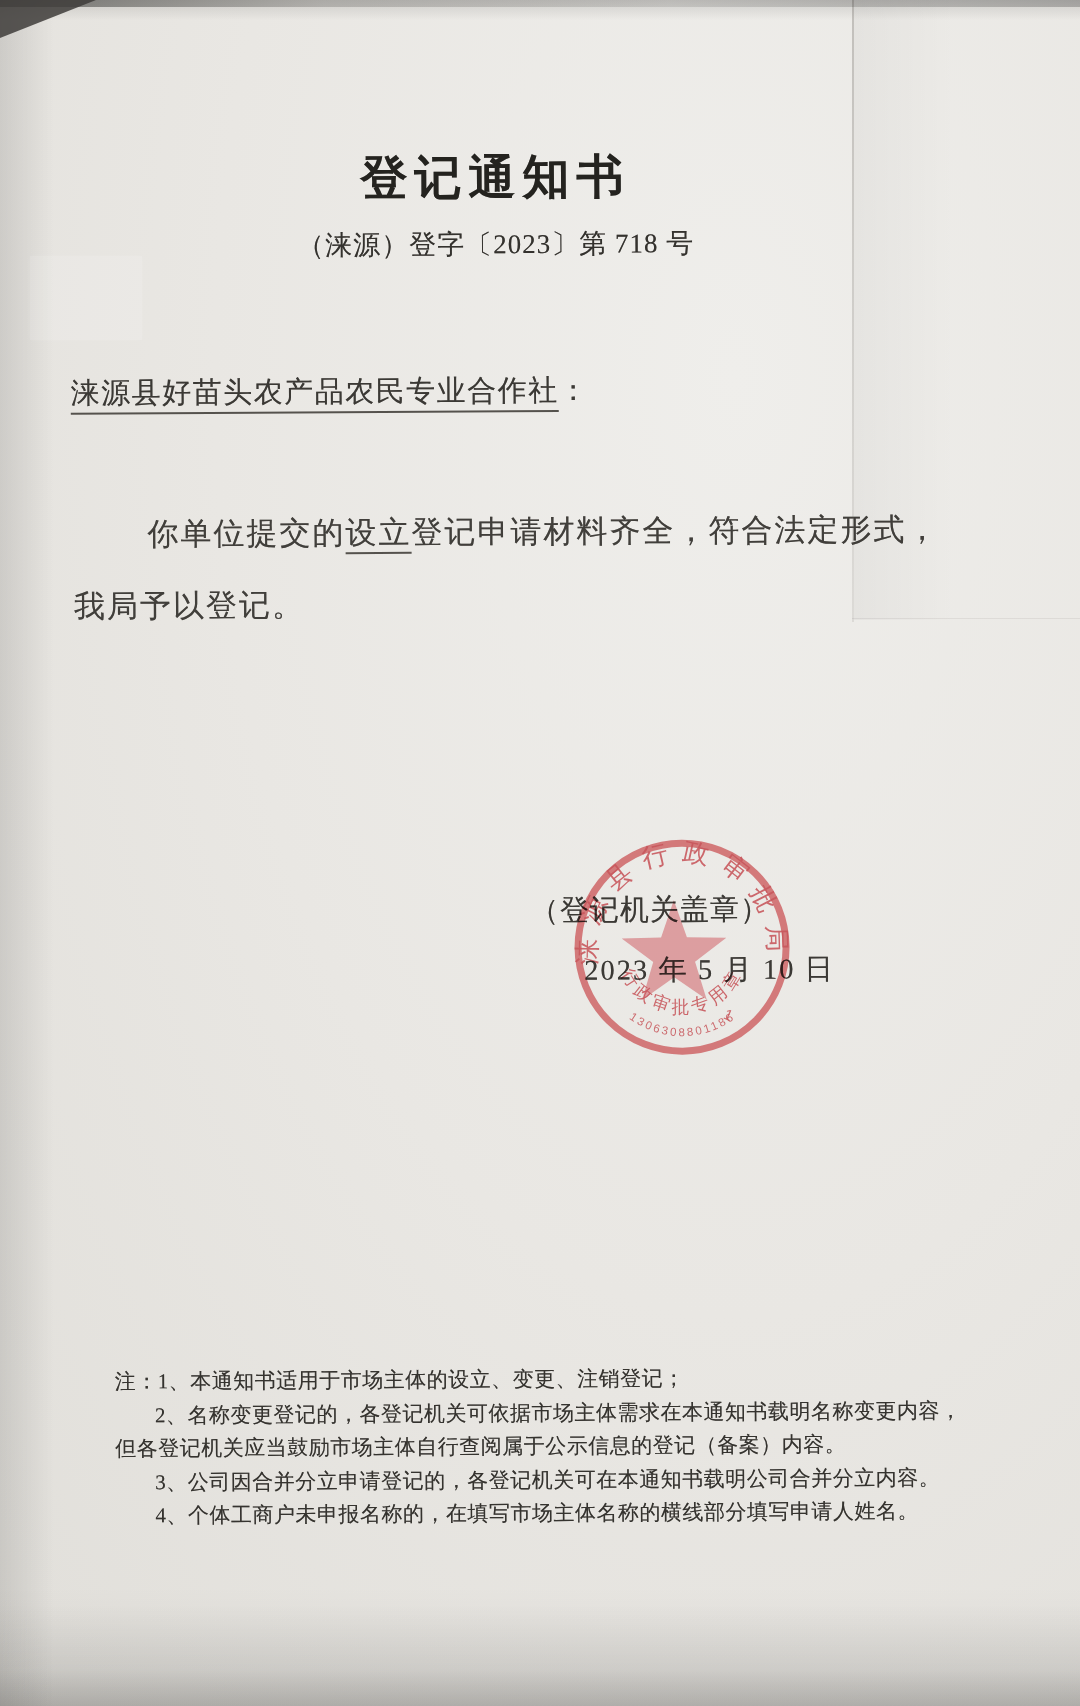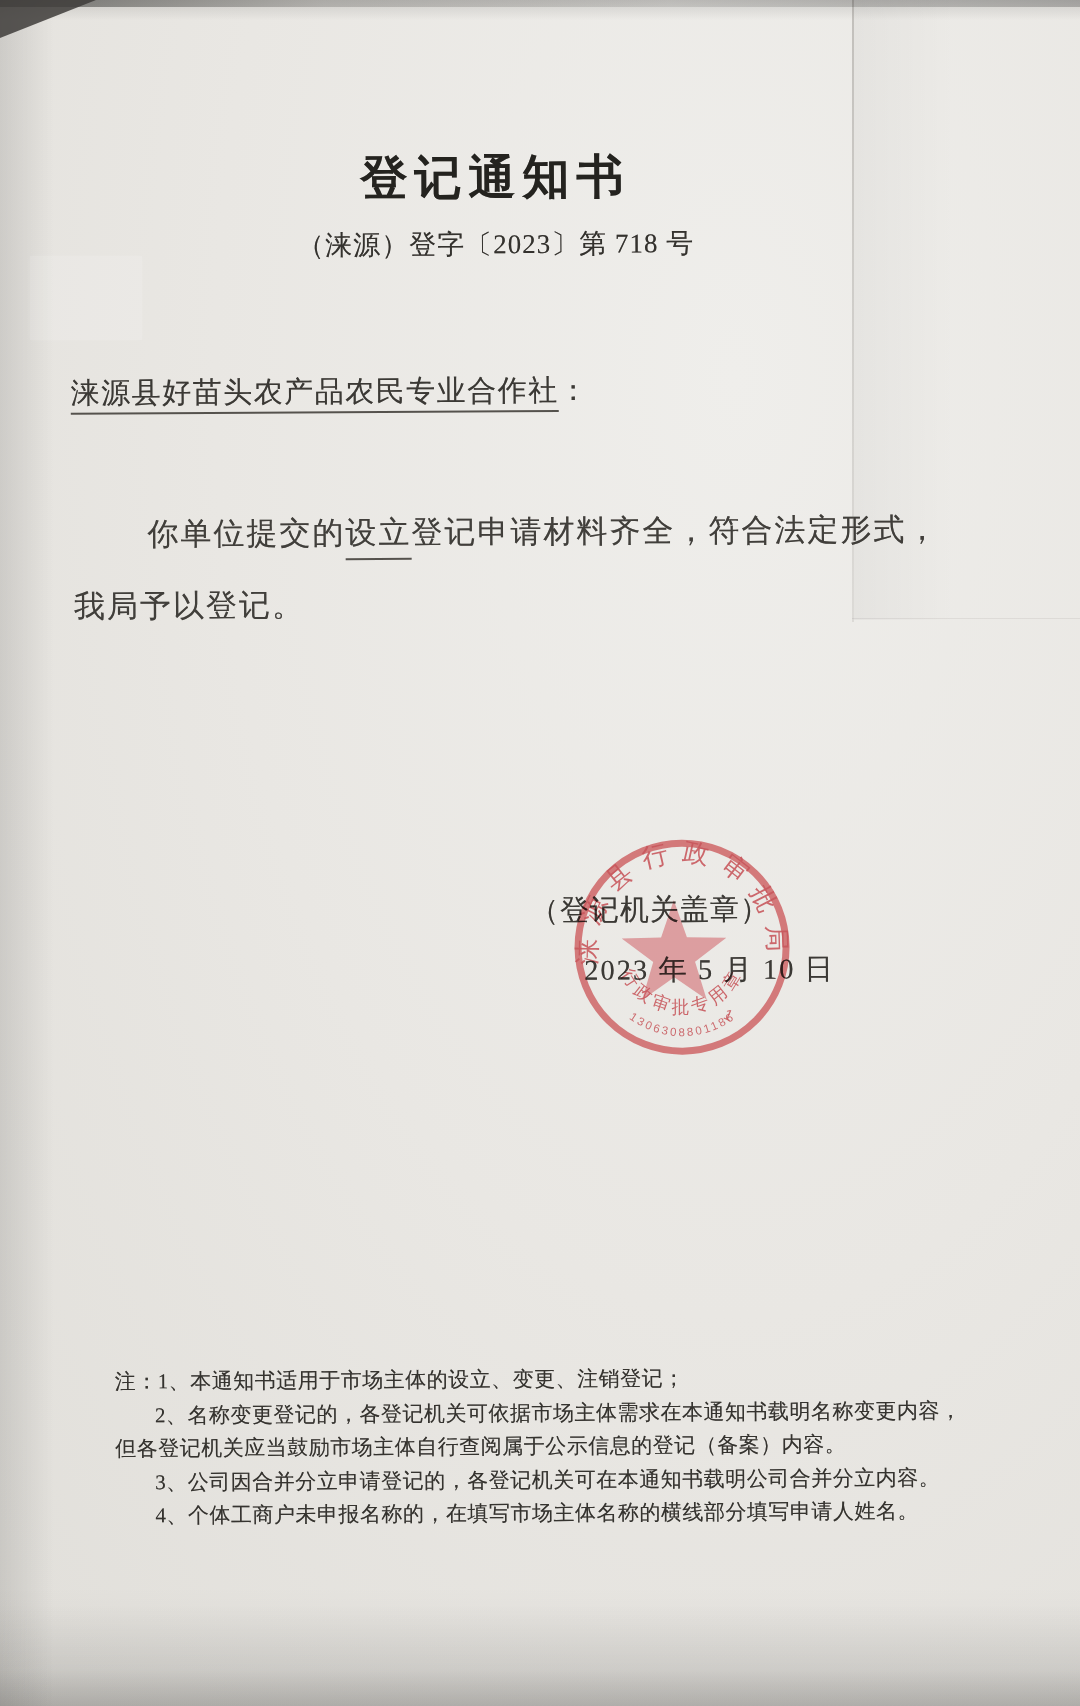--- a/index.html
+++ b/index.html
@@ -29,21 +29,21 @@
     font-size:27px;letter-spacing:1px;color:#34322e;
   }
   .addressee{
     position:absolute;left:74px;top:371px;
     font-size:29px;letter-spacing:1.5px;color:#3b3935;
   }
   .addressee .uline{border-bottom:2px solid #55524d;padding-bottom:4px;}
   .body-par{position:absolute;left:76px;top:496px;width:880px;
     font-size:31px;letter-spacing:2px;line-height:72px;color:#413f3b;}
   .body-line1{padding-left:74px;}
-  .uword{border-bottom:2px solid #55524d;padding-bottom:8px;}
+  .uword{border-bottom:2px solid #55524d;padding-bottom:2px;}
   .sig-caption{position:absolute;left:530px;top:891px;font-size:29px;letter-spacing:1px;color:#3b3935;}
   .sig-date{position:absolute;left:584px;top:952px;font-size:28.5px;letter-spacing:2px;color:#3b3935;}
   .notes{position:absolute;left:112px;top:1363px;width:890px;
     font-size:21px;line-height:33.5px;letter-spacing:0.5px;color:#35332f;}
   .notes .indent{padding-left:40px;}
   
   .stamp{position:absolute;left:550px;top:816px;width:264px;height:264px;
     mix-blend-mode:multiply;opacity:0.92;}
   
   .corner-dark{position:absolute;left:0;top:0;width:0;height:0;

